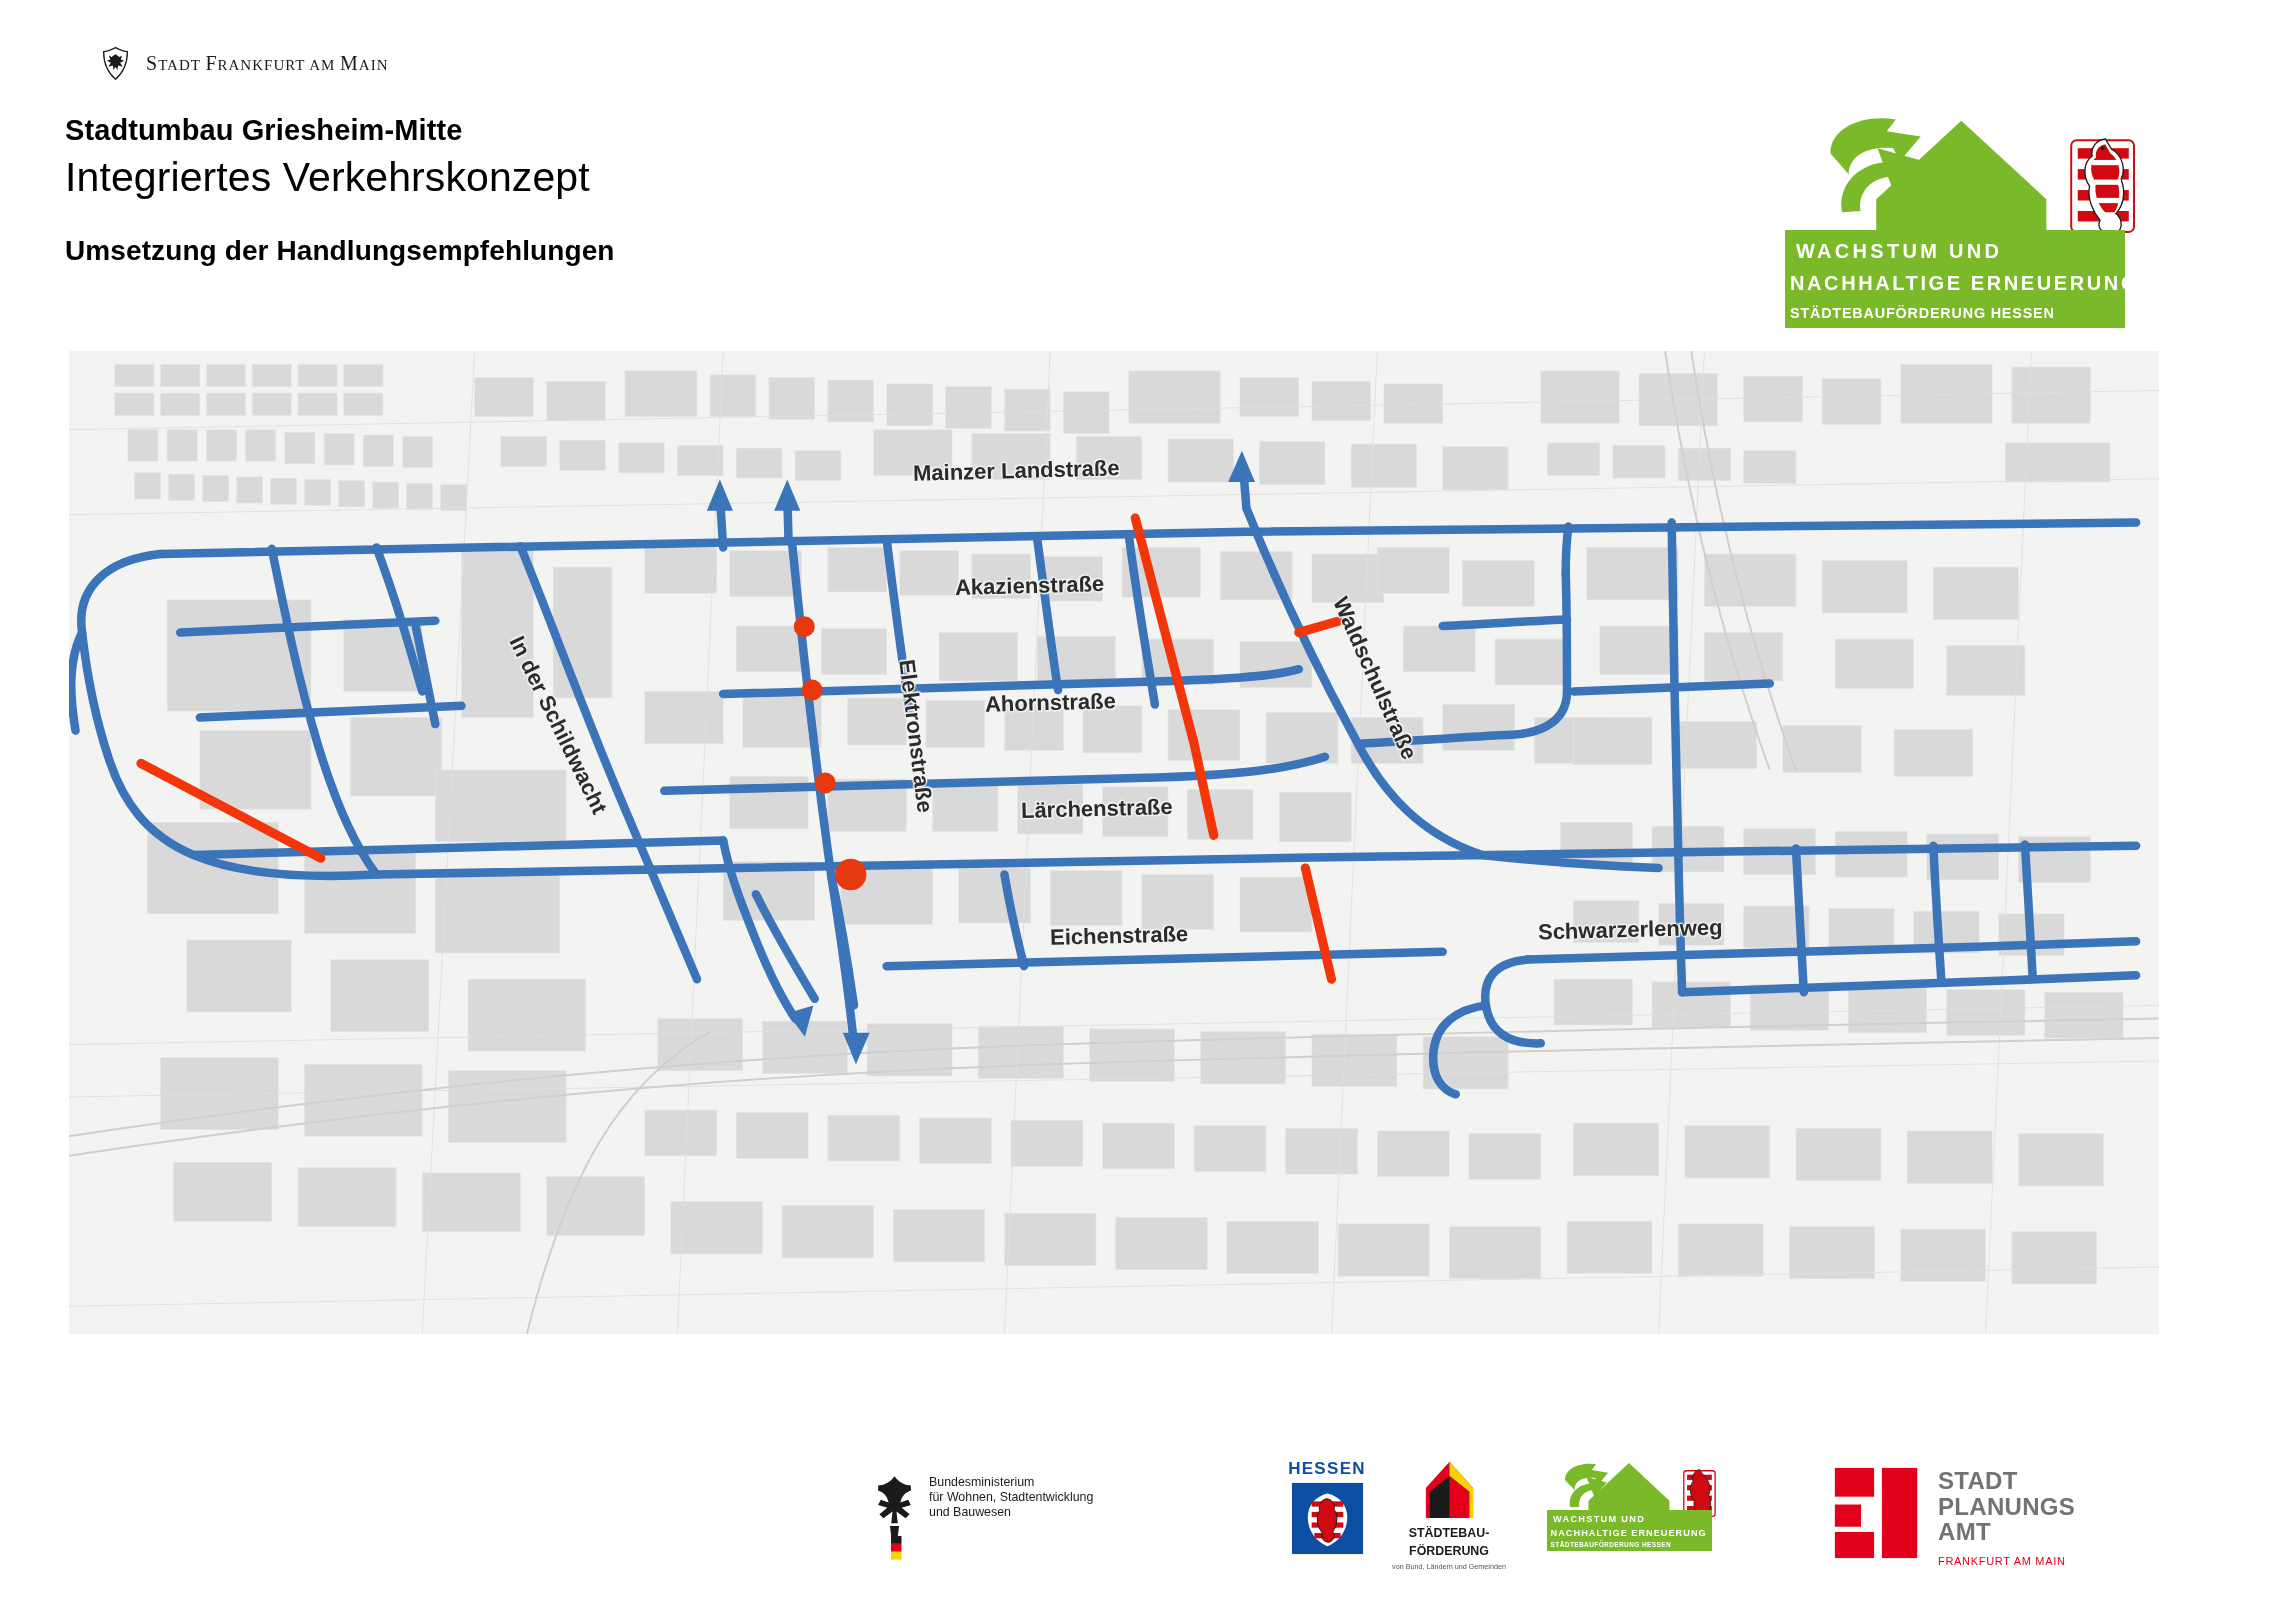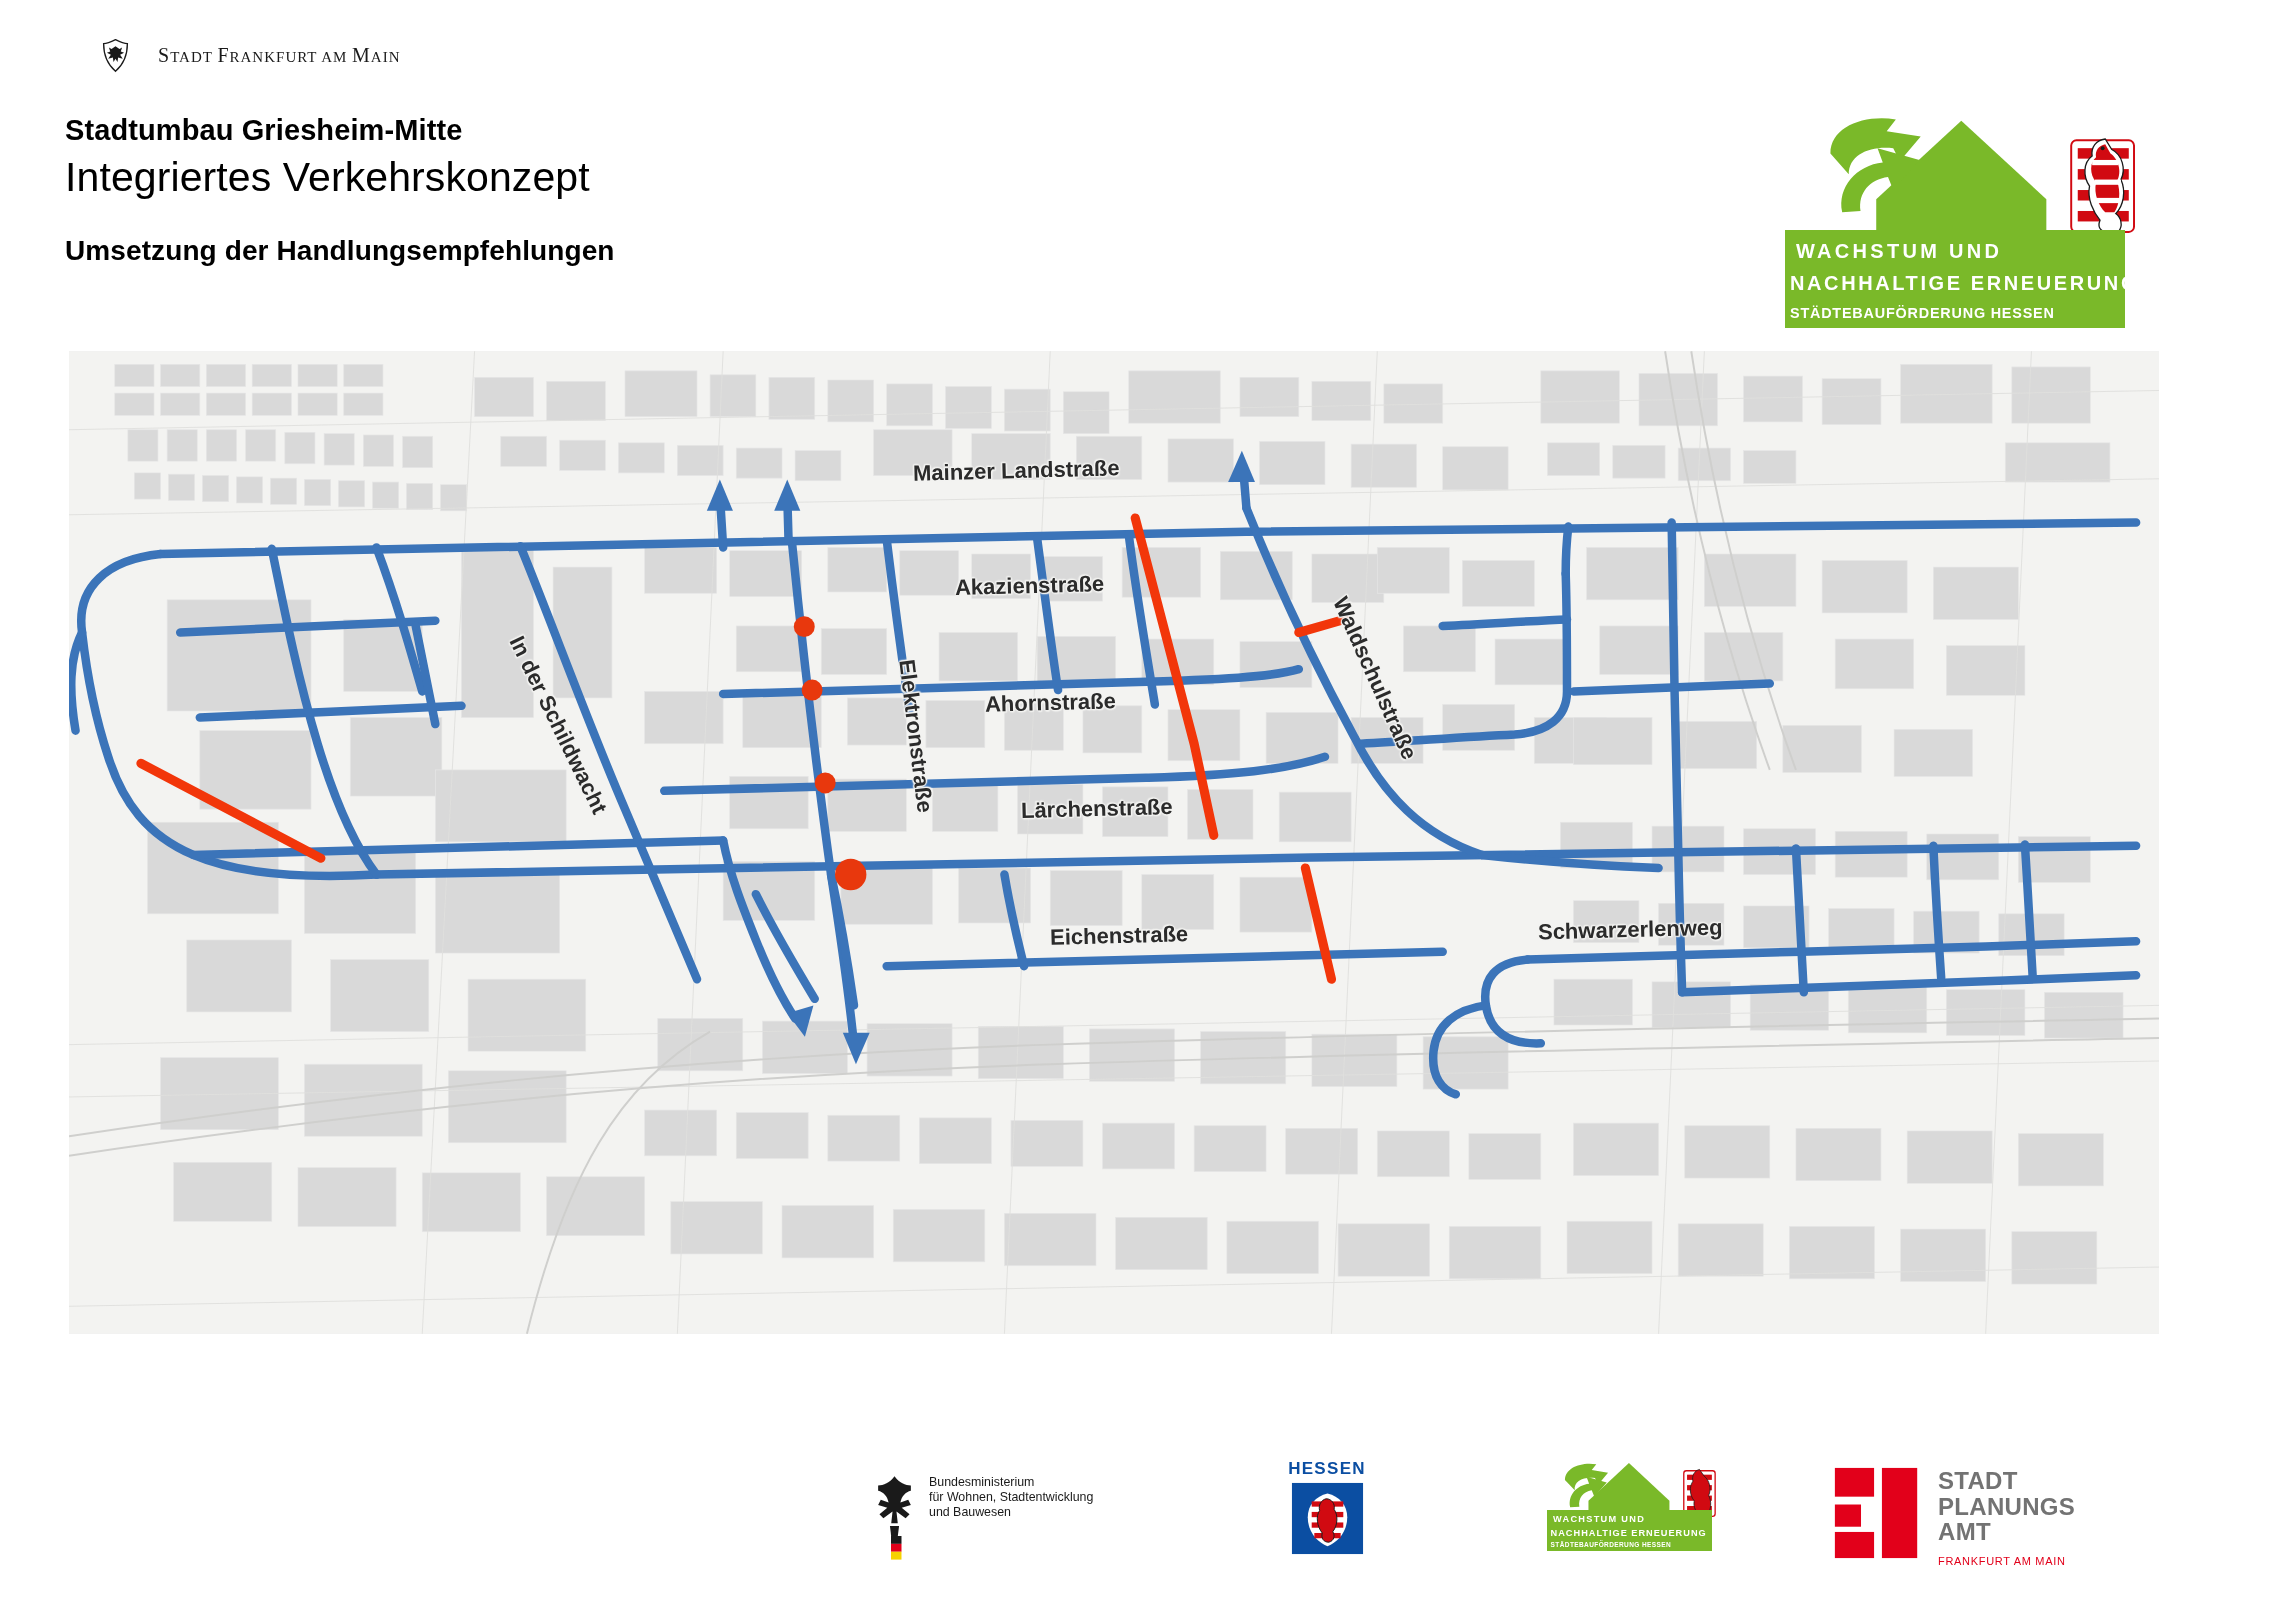--- a/index.html
+++ b/index.html
@@ -12,26 +12,26 @@
     height: 1622px;
     position: relative;
     font-family: "Liberation Sans", sans-serif;
     overflow: hidden;
   }
 
   
   #city-logo {
     position: absolute;
     left: 97px;
-    top: 36px;
+    top: 44px;
     width: 419px;
     height: 39px;
     display: flex;
     align-items: center;
-    gap: 24px;
+    gap: 12px;
   }
   #city-logo .eagle {
     width: 37px;
     height: 37px;
   }
   #city-logo .citytext {
     font-family: "Liberation Serif", serif;
     font-size: 20px;
     letter-spacing: 1px;
     color: #1a1a1a;
@@ -653,20 +653,31 @@
       <g>
         <rect x="36" y="34" width="48" height="8" fill="#d10a11"></rect>
         <rect x="36" y="50" width="48" height="8" fill="#d10a11"></rect>
         <rect x="36" y="66" width="48" height="8" fill="#d10a11"></rect>
         <rect x="40" y="82" width="40" height="8" fill="#d10a11"></rect>
       </g>
       <path d="M58 30 C50 32 46 40 48 48 C42 56 44 72 52 82 C50 90 54 96 62 96 C70 94 72 86 68 80 C76 70 76 54 70 46 C72 38 66 30 58 30 Z" fill="#d10a11" stroke="#1a1a1a" stroke-width="1.5"></path>
     </svg>
   </div>
 
+  <div class="flogo staedtebau">
+    <svg width="79" height="63" viewBox="0 0 120 96" style="margin:0 auto;display:block;">
+      <path d="M60 4 L96 44 L96 90 L24 90 L24 44 Z" fill="#e2001a"></path>
+      <path d="M60 4 L96 44 L96 90 L60 90 Z" fill="#f6d200"></path>
+      <path d="M30 50 L60 26 L90 50 L90 90 L30 90 Z" fill="#1a1a1a"></path>
+      <path d="M60 26 L90 50 L90 90 L60 90 Z" fill="#e2001a"></path>
+    </svg>
+    <div class="s1">STÄDTEBAU-</div>
+    <div class="s1">FÖRDERUNG</div>
+    <div class="s2">von Bund, Ländern und Gemeinden</div>
+  </div>
 
   <div class="flogo wachstum-small">
     <svg width="222" height="111" viewBox="0 0 340 170" style="position:absolute;left:0;top:0;">
       <path d="M150 6 L212 64 L212 86 L88 86 L88 64 Z" fill="#7ab929"></path>
       <path d="M52 32 C52 14 76 4 100 8 L93 17 L118 21 L103 39 L98 29 C80 27 65 34 67 48 Z" fill="#7ab929"></path>
       <path d="M60 74 C56 56 70 40 89 38 L85 27 L116 36 L97 58 L93 48 C80 50 72 60 74 73 Z" fill="#7ab929"></path>
       <g>
         <rect x="234" y="18" width="48" height="70" rx="4" fill="#ffffff" stroke="#d10a11" stroke-width="2"></rect>
         <rect x="239" y="24" width="38" height="8" fill="#d10a11"></rect>
         <rect x="239" y="40" width="38" height="8" fill="#d10a11"></rect>

